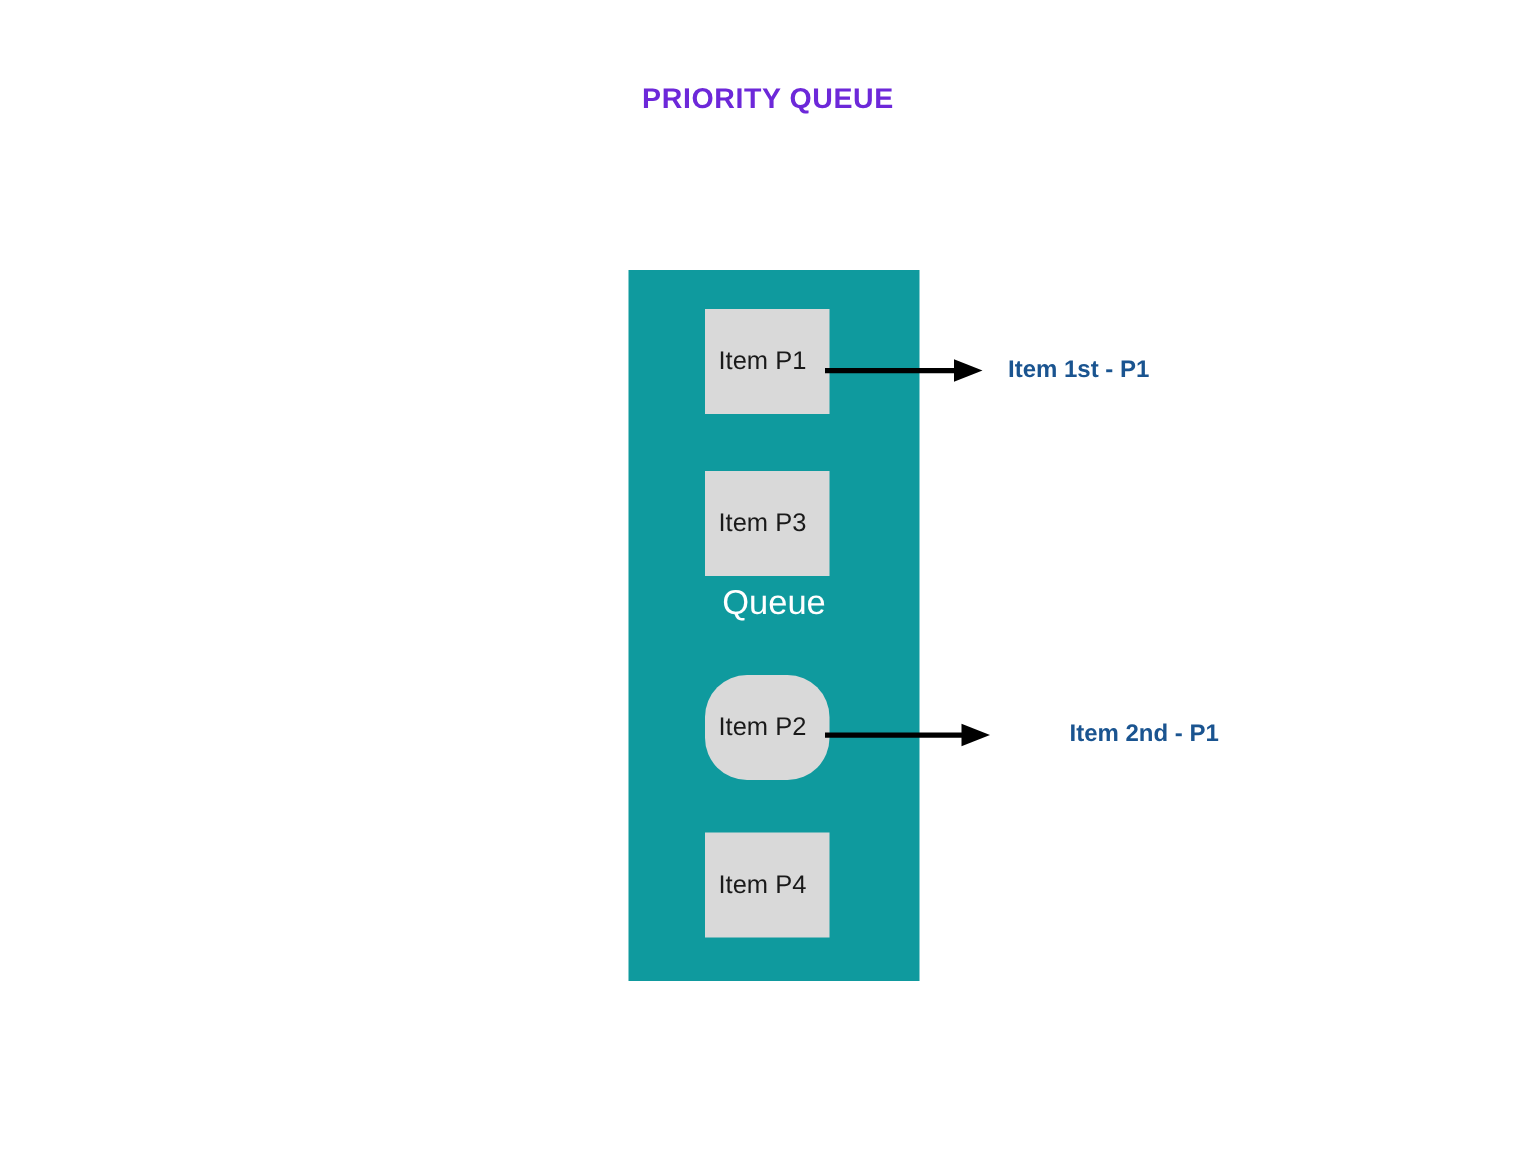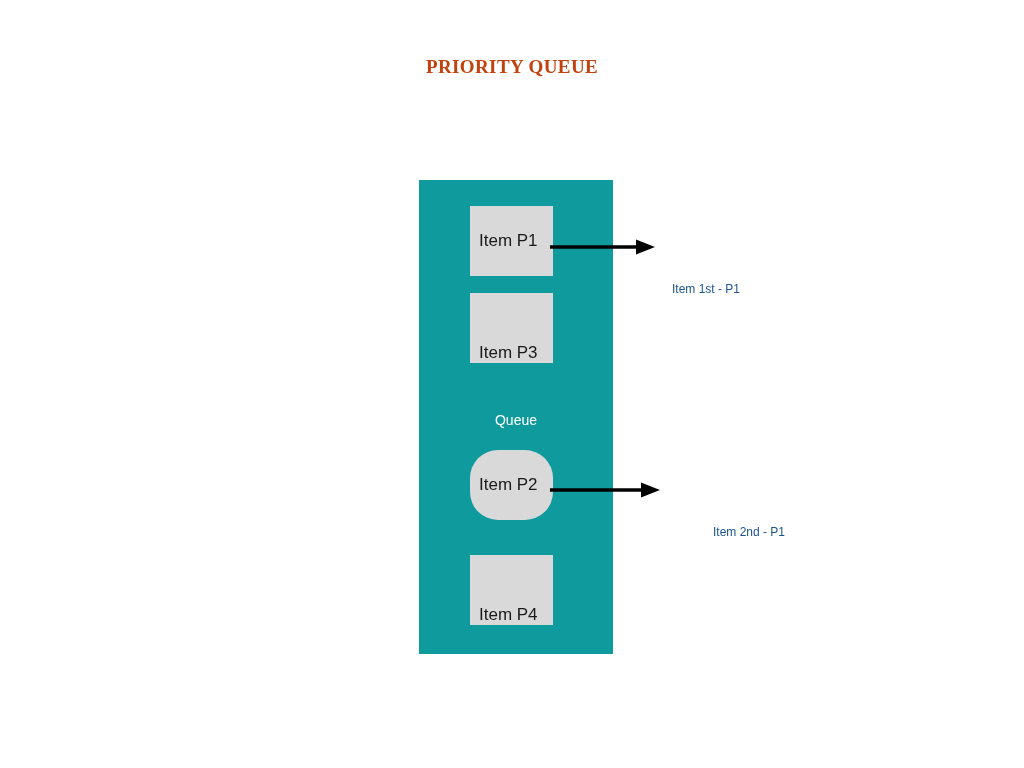--- a/index.html
+++ b/index.html
@@ -22,22 +22,21 @@
   
   .diagram-title {
     position: absolute;
     left: 0;
     top: 56px;
     width: 1024px;
     text-align: center;
     font-size: 19px;
     font-weight: bold;
     letter-spacing: 0.4px;
-    color: #c2410c;
-    font-family: Liberation Serif, serif;
+    color: #6d28d9;
   }
 
   
   .queue-container {
     position: absolute;
     left: 419px;
     top: 180px;
     width: 194px;
     height: 474px;
     background: #0f9a9e;
@@ -54,51 +53,50 @@
     align-items: center;
     justify-content: flex-start;
   }
   .item-box .item-label {
     font-size: 17px;
     color: #1a1a1a;
     padding-left: 9px;
     white-space: nowrap;
   }
   .item-p1 { top: 26px; }
-  .item-p3 { top: 113px; align-items: flex-end; }
+  .item-p3 { top: 134px; }
   .item-p2 { top: 270px; border-radius: 28px; }
-  .item-p4 { top: 375px; align-items: flex-end; }
+  .item-p4 { top: 375px; }
 
   
   .queue-caption {
     position: absolute;
     left: 0;
-    top: 232px;
+    top: 208px;
     width: 194px;
     text-align: center;
-    font-size: 14px;
+    font-size: 23px;
     color: #ffffff;
   }
 
   
   .arrow-svg {
     position: absolute;
     overflow: visible;
   }
   .arrow-1 { left: 550px; top: 236px; }
   .arrow-2 { left: 550px; top: 479px; }
 
   
   .out-label {
     position: absolute;
-    font-size: 12px;
-    font-weight: normal;
+    font-size: 16px;
+    font-weight: bold;
     color: #1a5490;
     white-space: nowrap;
-    margin-top: 44px;
   }
   .out-label-1 { left: 672px; top: 238px; }
   .out-label-2 { left: 713px; top: 481px; }
 </style>
 </head>
 <body>
 
 <div class="canvas">
 
   <div class="diagram-title">PRIORITY QUEUE</div>

